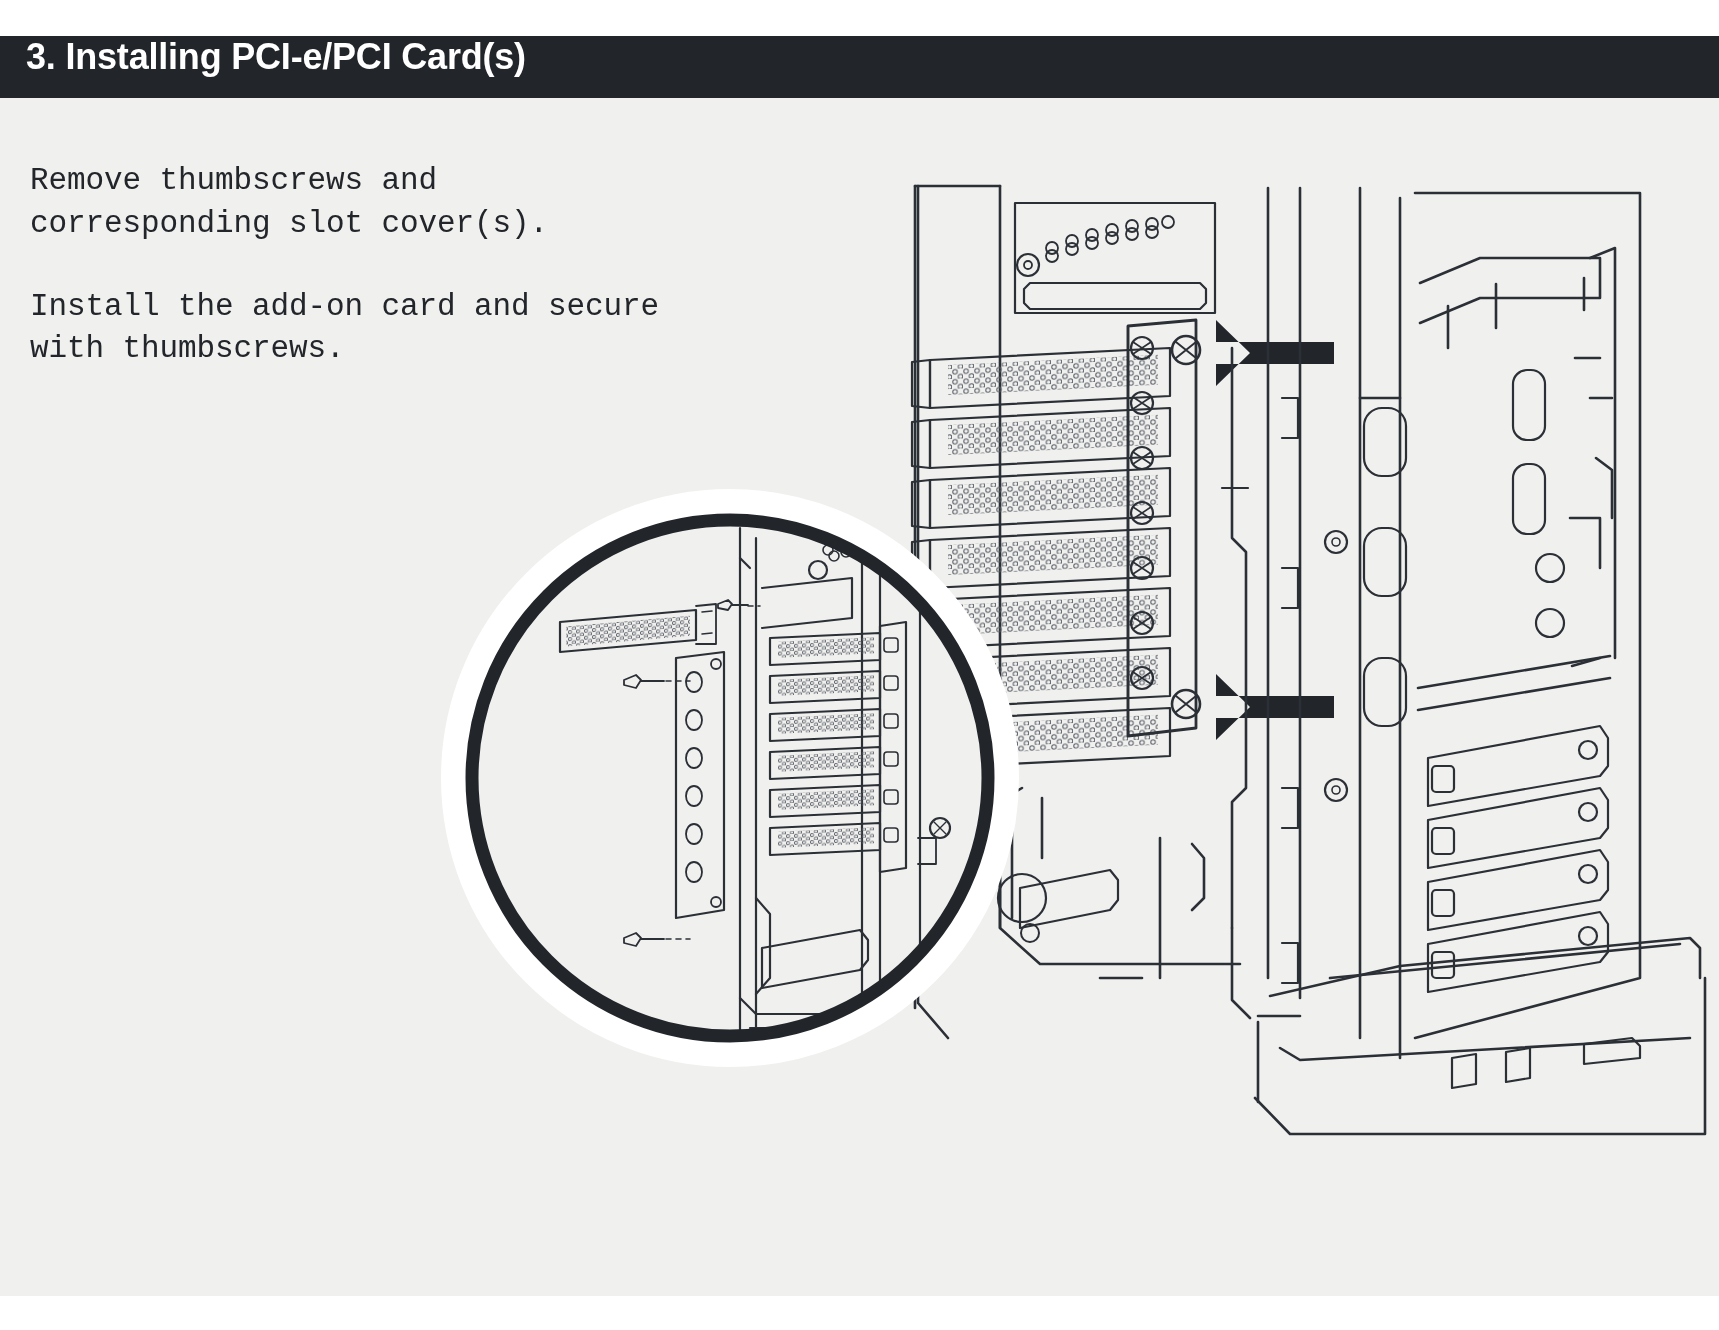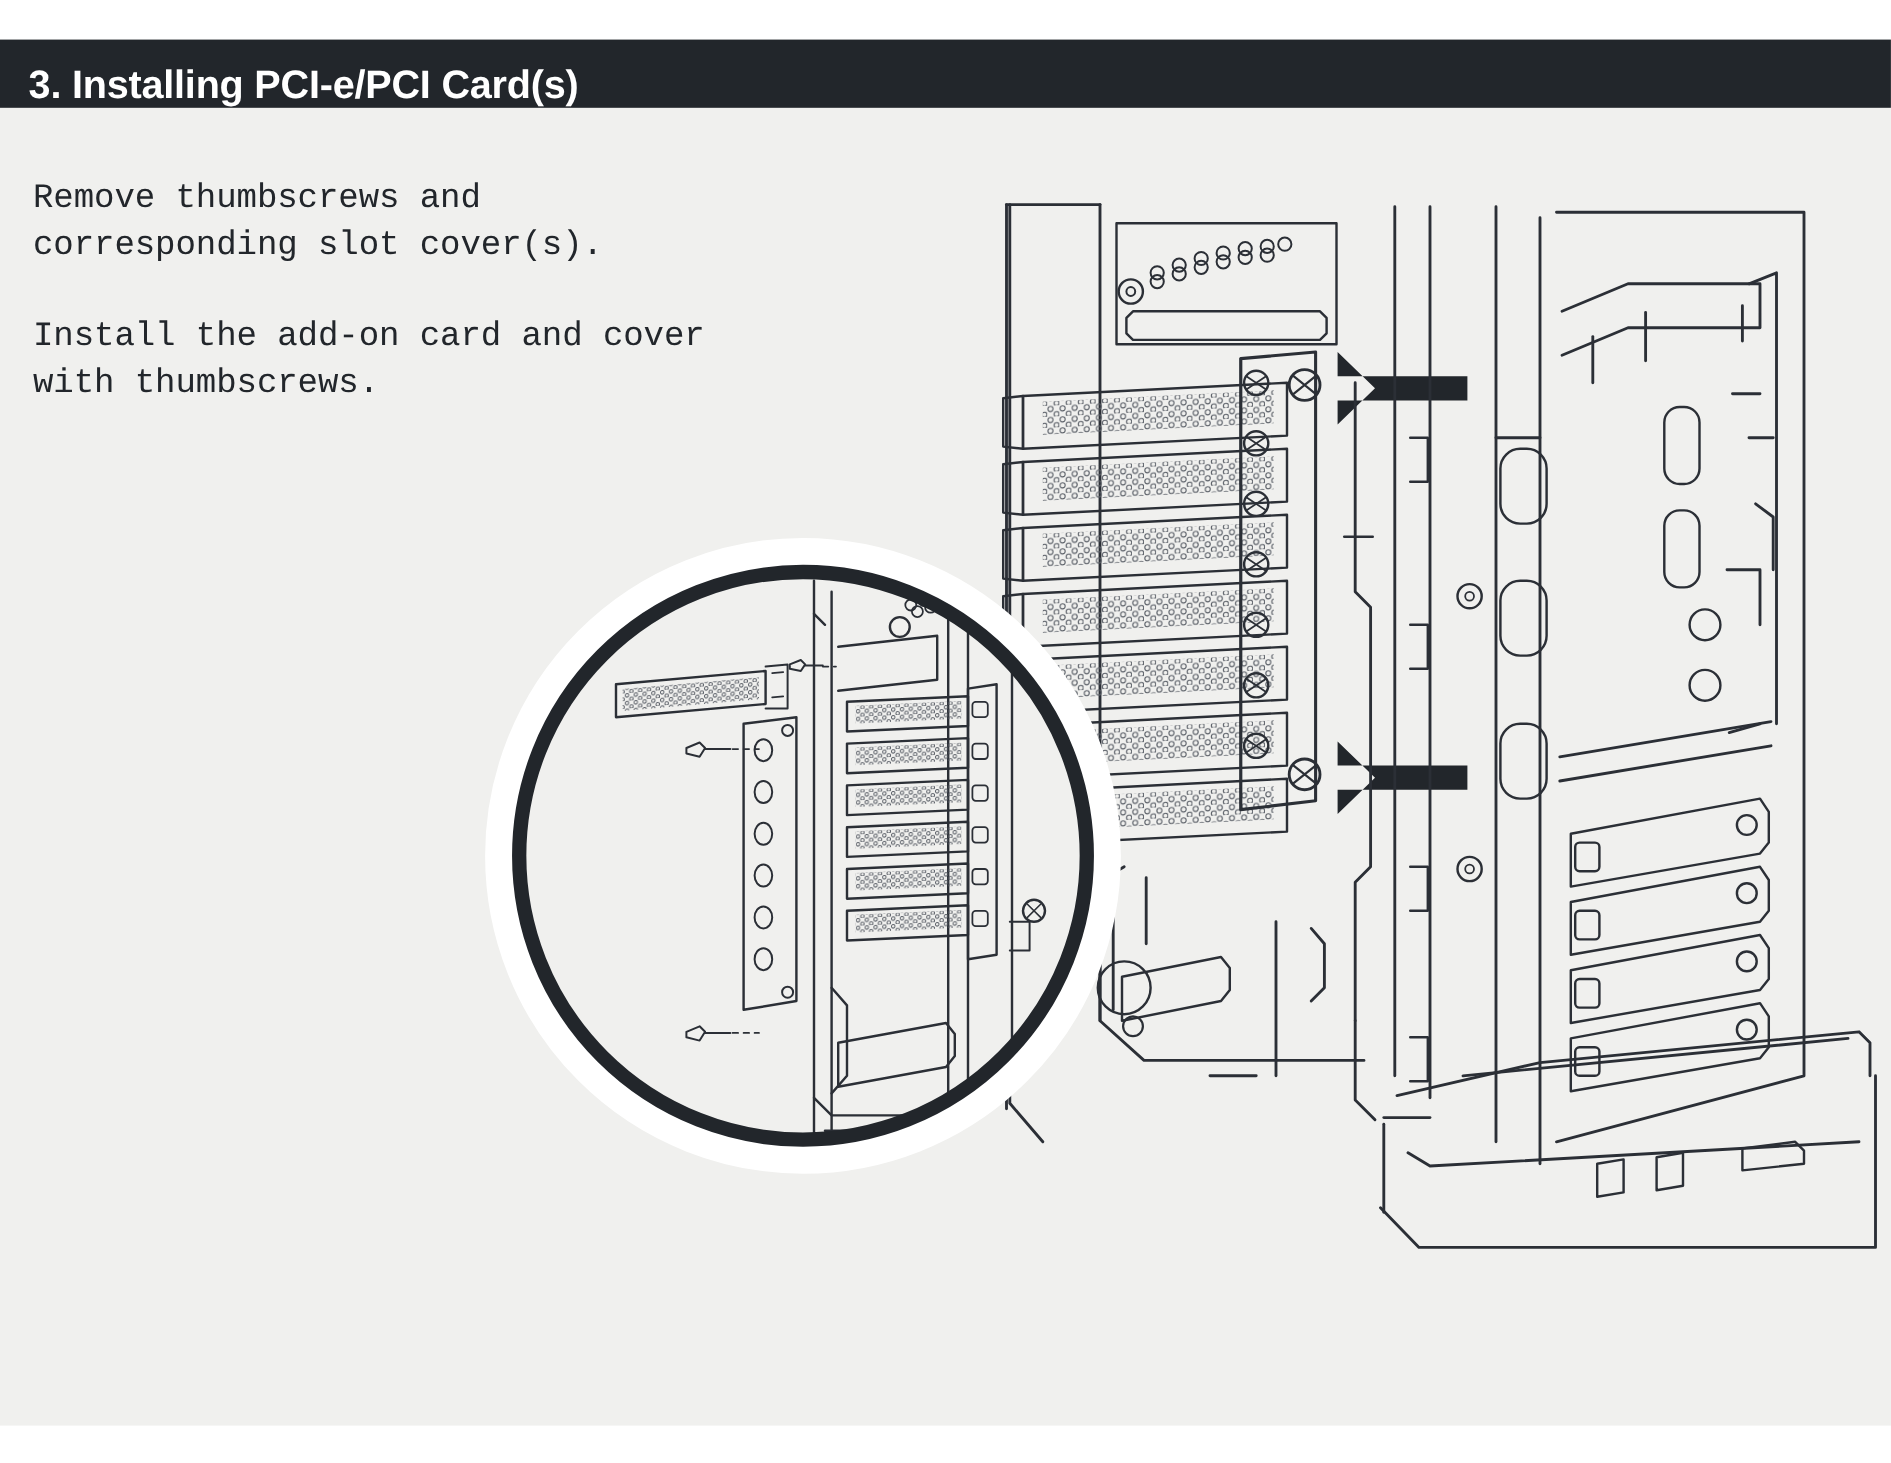--- a/index.html
+++ b/index.html
@@ -21,21 +21,21 @@
   }
   
   .header-bar {
     position: absolute;
     left: 0;
     top: 36px;
     width: 1719px;
     height: 62px;
     background: #22262b;
     display: flex;
-    align-items: flex-end;
+    align-items: flex-start;
   }
   .header-title {
     color: #ffffff;
     font-size: 36px;
     font-weight: bold;
     letter-spacing: -0.2px;
     padding-left: 26px;
     white-space: nowrap;
   }
   
@@ -88,21 +88,21 @@
 <div class="page">
 
   <div class="top-strip"></div>
 
   <div class="header-bar">
     <div class="header-title">3. Installing PCI-e/PCI Card(s)</div>
   </div>
 
   <div class="instructions">
     <p class="instruction-para">Remove thumbscrews and corresponding slot cover(s).</p>
-    <p class="instruction-para">Install the add-on card and cover with thumbscrews.</p>
+    <p class="instruction-para">Install the add-on card and secure with thumbscrews.</p>
   </div>
 
   <div class="illustration">
     <svg width="1719" height="1150" viewBox="0 0 1719 1150" xmlns="http://www.w3.org/2000/svg">
       <defs>
         <pattern id="vent" width="11" height="10" patternUnits="userSpaceOnUse">
           <circle cx="3" cy="3" r="2.3" fill="none" stroke="#5b6068" stroke-width="1"></circle>
           <circle cx="8.5" cy="8" r="2.3" fill="none" stroke="#5b6068" stroke-width="1"></circle>
         </pattern>
         <pattern id="vent2" width="8" height="7" patternUnits="userSpaceOnUse">

